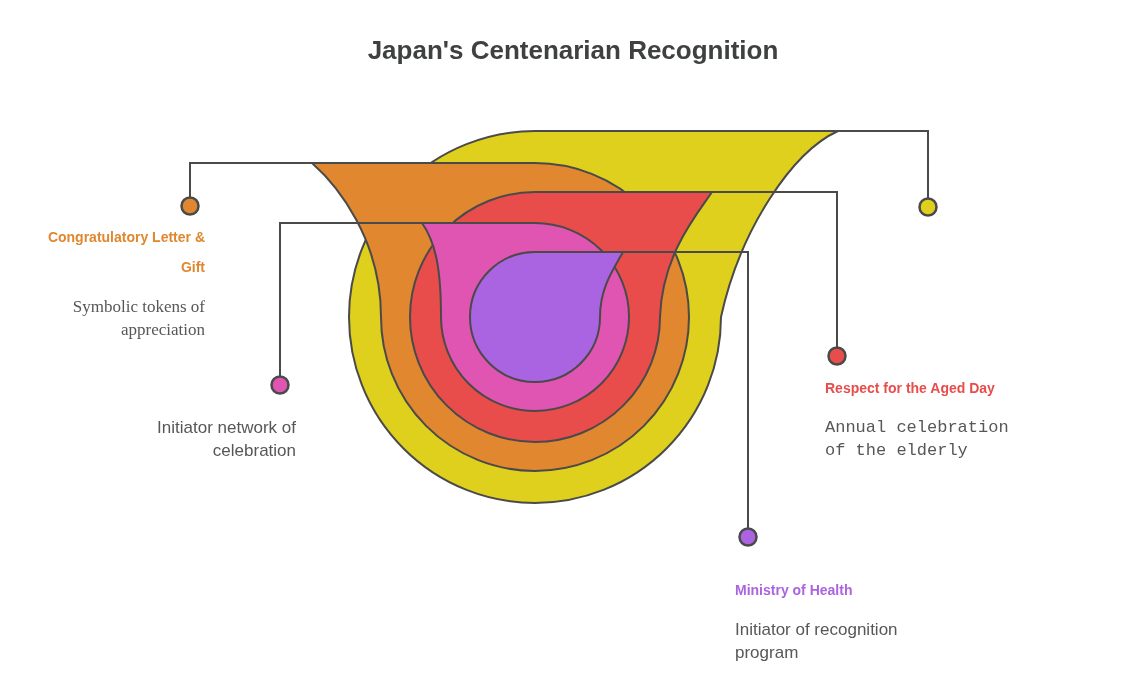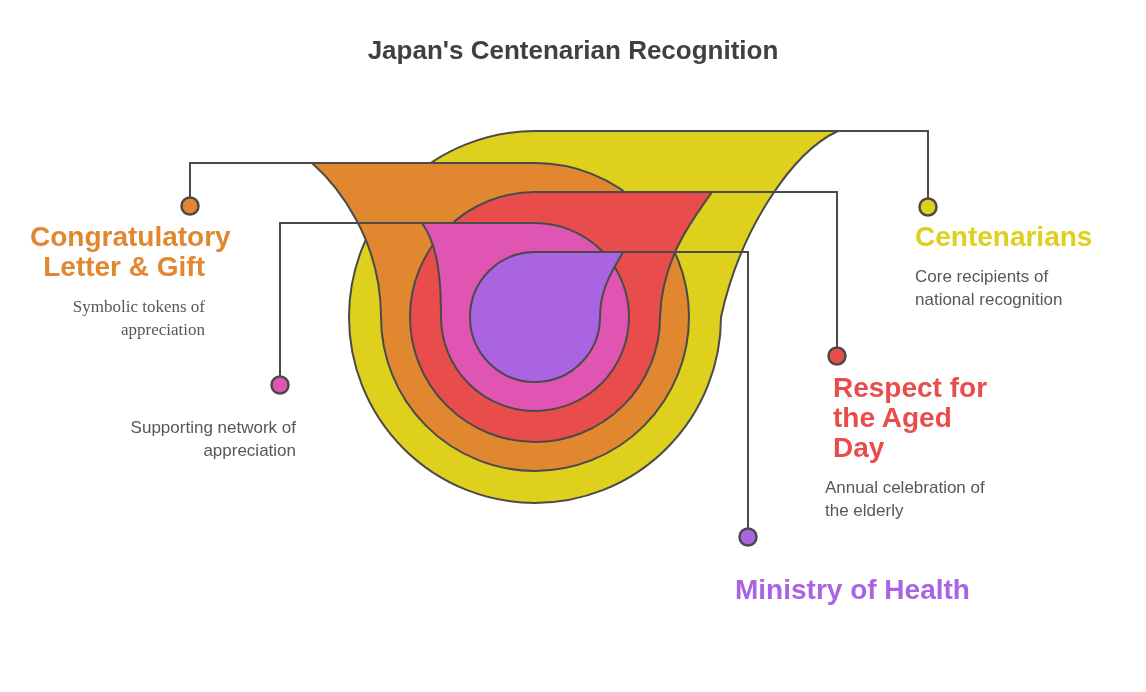--- a/index.html
+++ b/index.html
@@ -28,21 +28,21 @@
     text-align: center;
     font-size: 26px;
     font-weight: bold;
     color: #3f4040;
     letter-spacing: 0px;
   }
   .lbl {
     position: absolute;
   }
   .lbl .h {
-    font-size: 28px;
+    font-size: 14px;
     font-weight: bold;
     line-height: 30px;
   }
   .lbl .d {
     margin-top: 13px;
     font-size: 17px;
     line-height: 23px;
     color: #57575a;
   }
   .lbl.align-right { text-align: right; }
@@ -54,22 +54,22 @@
 
   #lbl-family { right: 850px; top: 403px; }
   #lbl-family .h { max-width: 135px; }
   #lbl-family .d { max-width: 192px; }
 
   #lbl-centenarians { left: 915px; top: 222px; }
   #lbl-centenarians .h { max-width: 220px; }
   #lbl-centenarians .d { max-width: 172px; }
 
   #lbl-respect { left: 825px; top: 373px; }
-  #lbl-respect .h { max-width: 172px; margin-left: 8px; }
-  #lbl-respect .d { max-width: 186px; }
+  #lbl-respect .h { max-width: 172px; }
+  #lbl-respect .d { max-width: 186px; font-family: Liberation Mono, monospace; }
 
   #lbl-ministry { left: 735px; top: 553px; }
   #lbl-ministry .h { max-width: 235px; margin-top: 22px; }
   #lbl-ministry .d { max-width: 196px; }
 </style>
 </head>
 <body>
 
 <div id="stage">
 
@@ -95,30 +95,27 @@
     <circle cx="280" cy="385" r="8.5" stroke-width="2.5" fill="#e055b2" stroke="#4a4a4a"></circle>
     <circle cx="748" cy="537" r="8.5" stroke-width="2.5" fill="#aa63e1" stroke="#4a4a4a"></circle>
   </svg>
 
   <div class="lbl align-right" id="lbl-congratulatory">
     <div class="h" style="color: rgb(224, 135, 47);">Congratulatory Letter &amp; Gift</div>
     <div class="d">Symbolic tokens of appreciation</div>
   </div>
 
   <div class="lbl align-right" id="lbl-family">
-    <div class="d">Supporting network of appreciation</div>
+    <div class="d">Initiator network of celebration</div>
   </div>
 
-  <div class="lbl" id="lbl-centenarians">
-    <div class="h" style="color: rgb(222, 208, 28);">Centenarians</div>
-    <div class="d">Core recipients of national recognition</div>
-  </div>
 
   <div class="lbl" id="lbl-respect">
     <div class="h" style="color: rgb(232, 77, 75);">Respect for the Aged Day</div>
     <div class="d">Annual celebration of the elderly</div>
   </div>
 
   <div class="lbl" id="lbl-ministry">
     <div class="h" style="color: rgb(170, 99, 225);">Ministry of Health</div>
+    <div class="d">Initiator of recognition program</div>
   </div>
 
 </div>
 
 </body></html>

